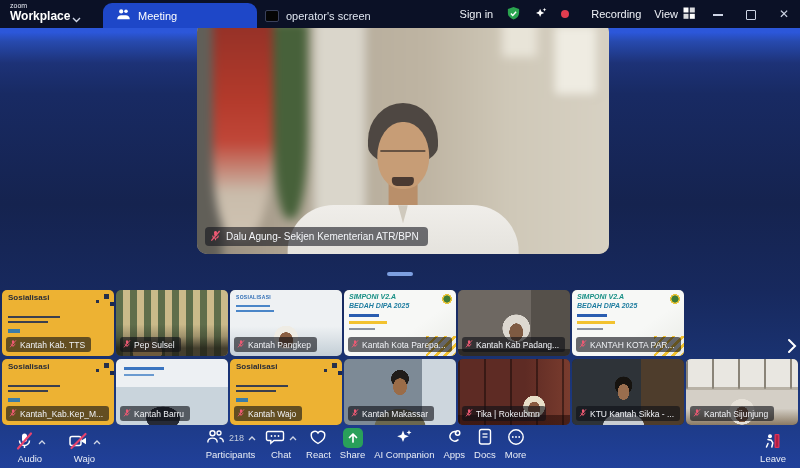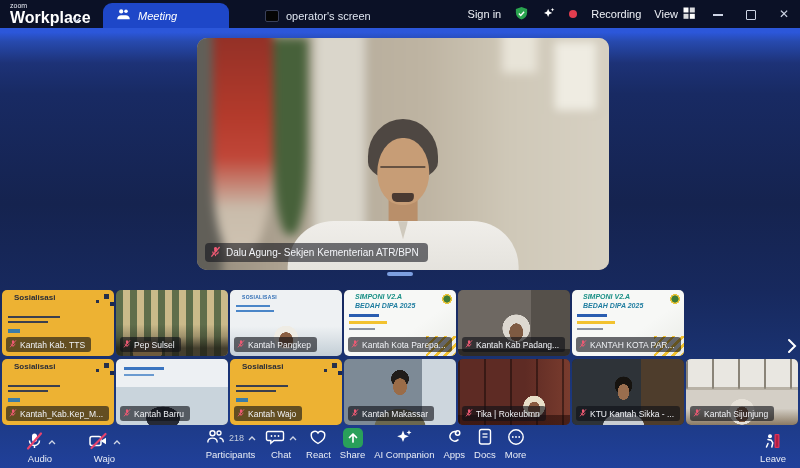--- a/index.html
+++ b/index.html
@@ -3,41 +3,41 @@
 <meta charset="utf-8">
 <style>
   html,body{margin:0;padding:0;background:#0a0f22;width:800px;height:468px;overflow:hidden;
     font-family:"Liberation Sans",sans-serif;-webkit-font-smoothing:antialiased;}
   .app{position:relative;width:800px;height:468px;overflow:hidden;}
 
   
   .titlebar{position:absolute;top:0;left:0;right:0;height:28px;background:#0b1126;color:#fff;z-index:30;}
   .brand{position:absolute;left:10px;top:2px;line-height:1;cursor:default;}
   .brand .b-top{font-size:7px;color:#e8ecf4;display:block;margin-bottom:1px;}
-  .brand .b-bot{font-size:16px;font-weight:bold;color:#fff;display:block;}
+  .brand .b-bot{font-size:12px;font-weight:bold;color:#fff;display:block;}
   .brand-chev{position:absolute;left:72px;top:9px;}
-  .tab-meeting{position:absolute;left:103px;top:3px;width:126px;height:25px;background:#1e47c8;
-    border-radius:9px 9px 0 0;display:flex;align-items:center;gap:7px;padding-left:13px;box-sizing:border-box;font-size:11px;color:#fff;font-style:italic;}
+  .tab-meeting{position:absolute;left:103px;top:3px;width:154px;height:25px;background:#1e47c8;
+    border-radius:9px 9px 0 0;display:flex;align-items:center;gap:7px;padding-left:13px;box-sizing:border-box;font-size:11px;color:#fff;}
   .tab-screen{position:absolute;left:265px;top:3px;height:25px;display:flex;align-items:center;gap:7px;font-size:11px;color:#dfe5f0;}
   .screen-thumb{width:12px;height:10px;background:#050505;border:1px solid #39405a;border-radius:2px;}
   .tb-right{position:absolute;right:6px;top:0;height:28px;display:flex;align-items:center;gap:13px;font-size:11px;color:#eef1f7;}
-  .rec-wrap{display:flex;align-items:center;gap:14px;}
+  .rec-wrap{display:flex;align-items:center;gap:22px;}
   .rec-dot{width:8px;height:8px;border-radius:50%;background:#e23d4f;}
   .view-wrap{display:flex;align-items:center;gap:5px;}
   .win-btn{width:20px;text-align:center;color:#cdd4e4;font-size:12px;cursor:default;}
   .min-bar{display:inline-block;width:10px;height:2px;background:#cdd4e4;vertical-align:middle;}
   .max-box{display:inline-block;width:8px;height:8px;border:1.5px solid #cdd4e4;border-radius:1px;vertical-align:middle;}
 
   
   .stage{position:absolute;top:28px;left:0;right:0;bottom:0;
     background:linear-gradient(180deg,#2c57da 0%,#2c57da 1%,#274aaf 3%,#1d3277 8%,#182a63 15%,
       #15234f 40%,#17295e 60%,#1b3577 80%,#1e3c8c 92%,#20409a 100%);}
 
   
-  .main-video{position:absolute;left:197px;top:38px;width:412px;height:232px;border-radius:10px;
+  .main-video{position:absolute;left:197px;top:22px;width:412px;height:232px;border-radius:10px;
     overflow:hidden;background:#b3a695;z-index:5;}
   .mv-blur{position:absolute;inset:-10px;filter:blur(5px);}
   .mv-blur div{position:absolute;}
   .mv-wall{inset:0;background:linear-gradient(90deg,#8f8678 0%,#a89d8c 18%,#b5ab9a 30%,#beb4a2 55%,#cfc8b8 75%,#d8d2c4 100%);}
   .mv-darkleft{left:0;top:0;bottom:0;width:8%;background:#50504c;opacity:.75;}
   .mv-flag-red{left:6%;top:-2%;width:14%;height:92%;border-radius:0 0 45% 35%;
     background:linear-gradient(180deg,#8e2f26 0%,#b33a2b 40%,#c04638 58%,#c9bcab 80%,#cfc3b2 100%);}
   .mv-flag-green{left:20%;top:4%;width:8%;height:78%;background:#47613a;border-radius:0 0 45% 45%;}
   .mv-door{left:29%;top:0;width:13%;height:100%;background:#dad6cb;box-shadow:inset 0 0 0 3px #bab4a6;}
   .mv-frame1{right:5%;top:5%;width:10%;height:28%;background:#efece2;box-shadow:0 0 0 3px #c9c2b2;}
@@ -56,21 +56,21 @@
     width:10px;height:18px;background:#cfc9bd;clip-path:polygon(50% 100%,0 0,100% 0);}
   .mv-nametag{position:absolute;left:8px;bottom:8px;display:flex;align-items:center;gap:5px;
     background:rgba(16,18,26,.58);border-radius:4px;padding:2.5px 9px 2.5px 5px;font-size:10px;color:#f3f5f9;z-index:6;}
   .resize-handle{position:absolute;left:387px;top:272px;width:26px;height:4px;border-radius:2px;background:#7d9fe0;z-index:6;}
 
   
   .thumb-row{position:absolute;left:2px;display:flex;gap:2px;z-index:5;}
   .row1{top:290px;} .row2{top:359px;}
   .tile{position:relative;width:112px;height:66px;border-radius:5px;overflow:hidden;background:#20242e;flex:none;}
   .scene{position:absolute;inset:0;}
-  .slide-title,.slide-sub{position:absolute;white-space:nowrap;margin-left:6px;}
+  .slide-title,.slide-sub{position:absolute;white-space:nowrap;}
   .nameplate{position:absolute;left:4px;bottom:4px;display:flex;align-items:center;gap:3px;
     background:rgba(14,16,22,.62);border-radius:3px;padding:1.5px 6px 1.5px 3px;font-size:8.5px;color:#f0f2f6;
     max-width:100px;overflow:hidden;white-space:nowrap;}
   .nameplate span.pname{overflow:hidden;text-overflow:ellipsis;}
 
   .sc-office-desk{background:
     radial-gradient(circle 6px at 44% 27%,#33261f 97%,transparent),
     radial-gradient(ellipse 13px 11px at 44% 47%,#7e2a22 97%,transparent),
     linear-gradient(#e8e8e4 0 0) no-repeat 56% 52%/14px 4px,
     linear-gradient(0deg,#3d2f24 0 20%,transparent 20%),
@@ -137,21 +137,21 @@
     repeating-linear-gradient(90deg,#8a8478 0 2px,transparent 2px 26px) no-repeat 0 0/100% 45%,
     linear-gradient(#b8b2a6 0 0) no-repeat 0 45%/100% 3px,
     linear-gradient(180deg,#e9e7e1 0 45%,#d4cfc6 45% 75%,#8a7a64 100%);}
 
   .next-chevron{position:absolute;right:3px;top:338px;z-index:8;cursor:default;}
 
   
   .toolbar{position:absolute;left:0;right:0;bottom:0;height:44px;z-index:20;color:#e9edf6;}
   .tb-item{display:flex;flex-direction:column;align-items:center;gap:1px;font-size:9.5px;cursor:default;}
   .icon-row{display:flex;align-items:flex-start;gap:4px;height:21px;align-items:center;}
-  .left-group{position:absolute;left:24px;bottom:4px;display:flex;gap:32px;}
+  .left-group{position:absolute;left:14px;bottom:4px;display:flex;gap:22px;}
   .center-group{position:absolute;left:205px;bottom:8px;display:flex;gap:9px;}
   .leave-item{position:absolute;right:14px;bottom:4px;}
   .count{font-size:9px;color:#c4cddd;}
   .share-box{width:20px;height:20px;border-radius:5px;background:#29a05a;display:flex;align-items:center;justify-content:center;}
 </style>
 </head>
 <body>
 
 <div class="app">
 

